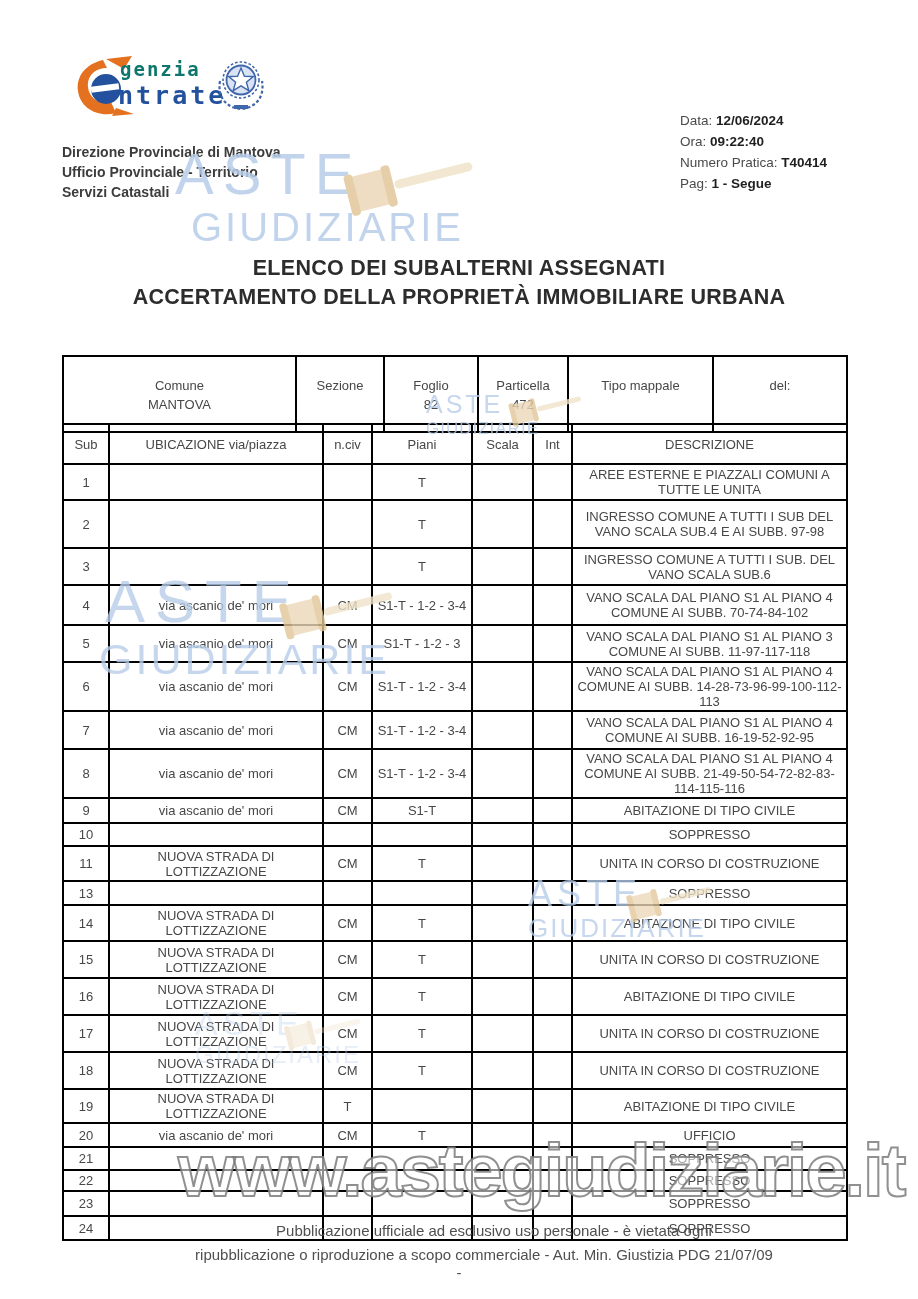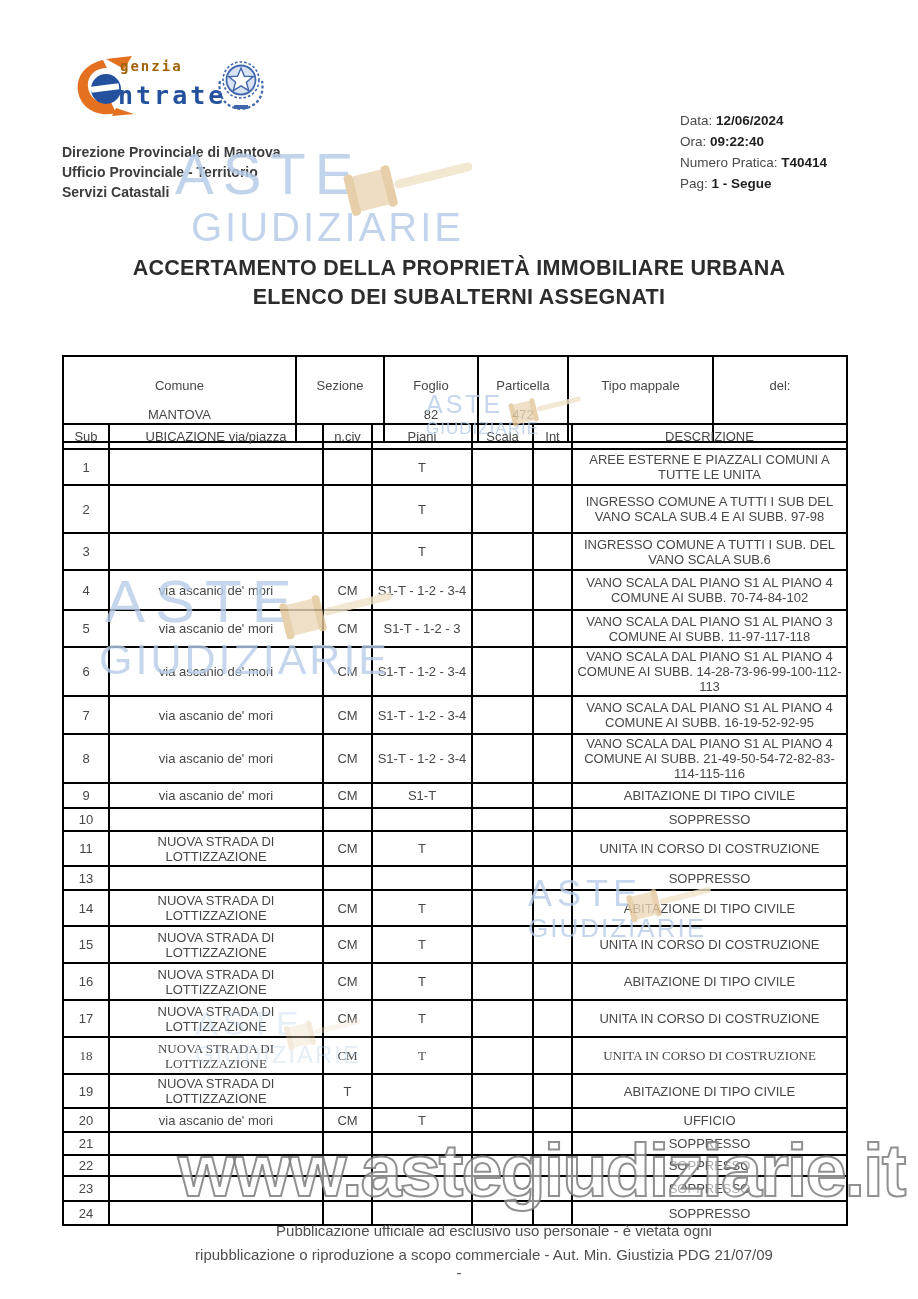--- a/index.html
+++ b/index.html
@@ -3,21 +3,21 @@
 <meta charset="utf-8">
 <style>
   * { margin:0; padding:0; box-sizing:border-box; }
   body { background:#ffffff; font-family:"Liberation Sans", sans-serif; }
   .page { position:relative; width:918px; height:1299px; background:#fff; overflow:hidden; }
 
   
   .logo-wrap { position:absolute; left:70px; top:54px; width:210px; height:66px; }
   .logo-swirl { position:absolute; left:2px; top:2px; }
   .logo-word1 { position:absolute; left:50px; top:4px; font-family:"DejaVu Sans Mono", monospace;
-                font-weight:bold; font-size:14px; letter-spacing:2px; color:#a16207; }
+                font-weight:bold; font-size:19px; letter-spacing:2px; color:#0f766e; }
   .logo-word2 { position:absolute; left:48px; top:27px; font-family:"DejaVu Sans Mono", monospace;
                 font-weight:bold; font-size:25px; letter-spacing:3px; color:#23519e; }
   .emblem { position:absolute; left:214px; top:55px; }
 
   .office { position:absolute; left:62px; top:142px; font-size:14px; font-weight:bold;
             color:#3c3c3c; line-height:20px; }
 
   .infoblock { position:absolute; left:680px; top:110px; font-size:13.5px; color:#4a4a4a; line-height:21px; }
   .infoblock .val { font-weight:bold; color:#1f1f1f; }
 
@@ -26,24 +26,24 @@
                font-size:21.5px; font-weight:bold; color:#2c2c2c; line-height:29px; letter-spacing:0.3px; }
 
   
   table { border-collapse:collapse; table-layout:fixed; font-size:13px; color:#474747; }
   td, th { border:2px solid #000; font-weight:normal; text-align:center; vertical-align:middle;
            padding:2px 3px; line-height:15px; overflow:hidden; }
 
   .parcel-table { position:absolute; left:62px; top:355px; width:784px; }
   .parcel-table td { height:50px; padding:19px 4px; vertical-align:top; }
   .parcel-table .th-line { margin-top:2px; }
-  .parcel-table .val-line { margin-top:14px; }
+  .parcel-table .val-line { margin-top:4px; }
 
   .sub-table { position:absolute; left:62px; top:423px; width:784px; }
-  .sub-table thead td { height:25px; }
+  .sub-table thead td { height:40px; }
   .sub-table td.c-ubi { padding:1px 6px; }
   .sub-table td.c-desc { padding:1px 4px; }
 
   
   .wm { position:absolute; color:#b7cde9; pointer-events:none; z-index:5; line-height:1; }
   .wm .aste { display:block; }
   .wm .giud { display:block; }
   .wm svg { position:absolute; }
 
   .wm1 { left:175px; top:145px; opacity:0.85; }
@@ -115,22 +115,22 @@
   </div>
 
   <div class="infoblock">
     <div><span>Data:</span> <span class="val">12/06/2024</span></div>
     <div><span>Ora:</span> <span class="val">09:22:40</span></div>
     <div><span>Numero Pratica:</span> <span class="val">T40414</span></div>
     <div><span>Pag:</span> <span class="val">1 - Segue</span></div>
   </div>
 
   <div class="doc-title">
+    <div>ELENCO DEI SUBALTERNI ASSEGNATI</div>
     <div>ACCERTAMENTO DELLA PROPRIETÀ IMMOBILIARE URBANA</div>
-    <div>ELENCO DEI SUBALTERNI ASSEGNATI</div>
   </div>
 
   <table class="parcel-table">
     <colgroup>
       <col style="width:233px">
         <col style="width:88px">
         <col style="width:94px">
       <col style="width:90px">
         <col style="width:145px">
         <col style="width:134px">
@@ -324,21 +324,21 @@
         </tr>
         <tr style="height: 37px;">
           <td>17</td>
           <td class="c-ubi">NUOVA STRADA DI LOTTIZZAZIONE</td>
           <td>CM</td>
           <td>T</td>
           <td></td>
           <td></td>
           <td class="c-desc">UNITA IN CORSO DI COSTRUZIONE</td>
         </tr>
-        <tr style="height: 37px; font-family: Liberation Serif, serif;">
+        <tr style="height: 37px;">
           <td>18</td>
           <td class="c-ubi">NUOVA STRADA DI LOTTIZZAZIONE</td>
           <td>CM</td>
           <td>T</td>
           <td></td>
           <td></td>
           <td class="c-desc">UNITA IN CORSO DI COSTRUZIONE</td>
         </tr>
         <tr style="height: 24px;">
           <td>19</td>

